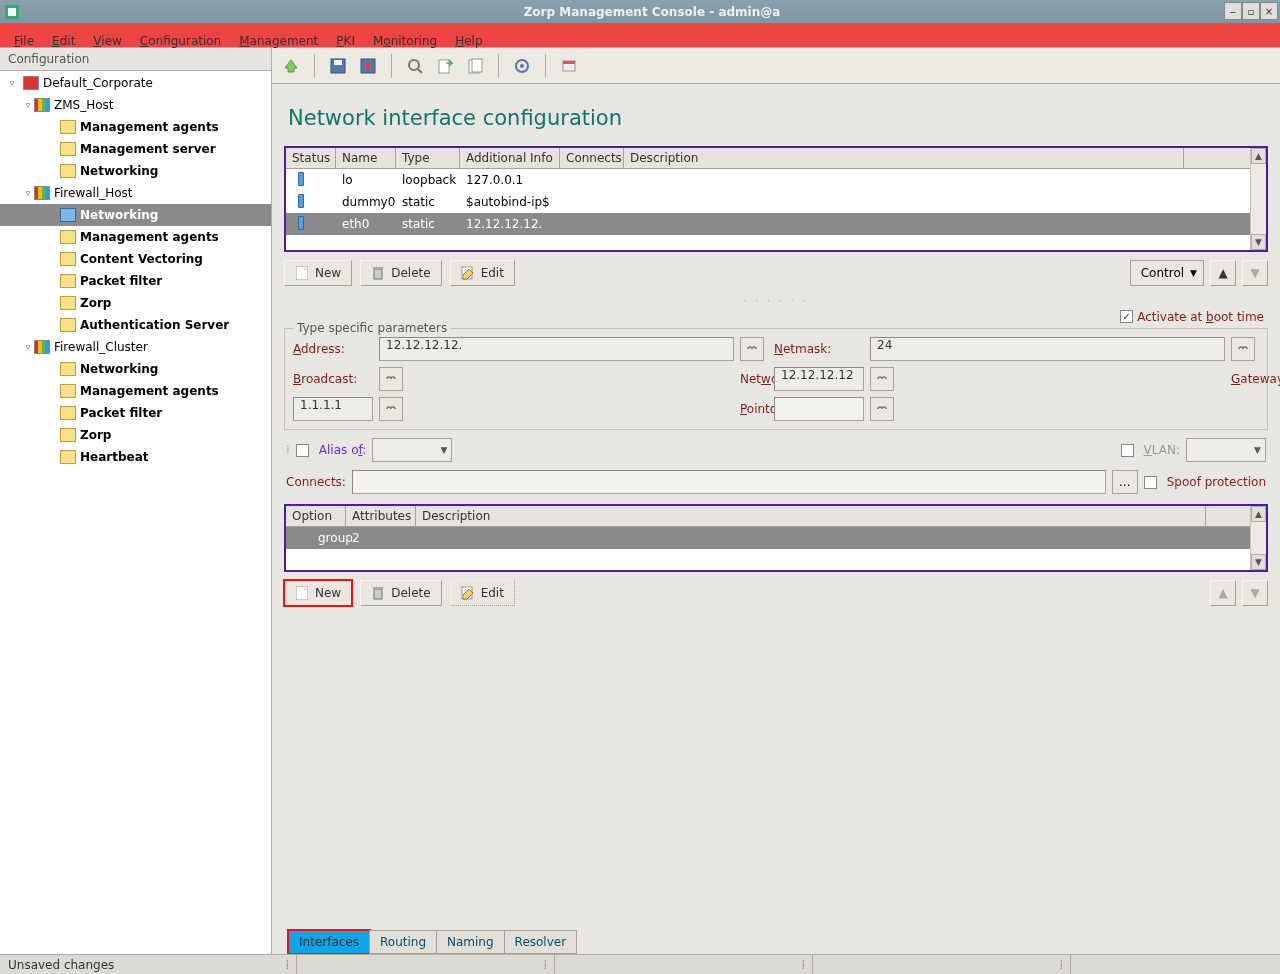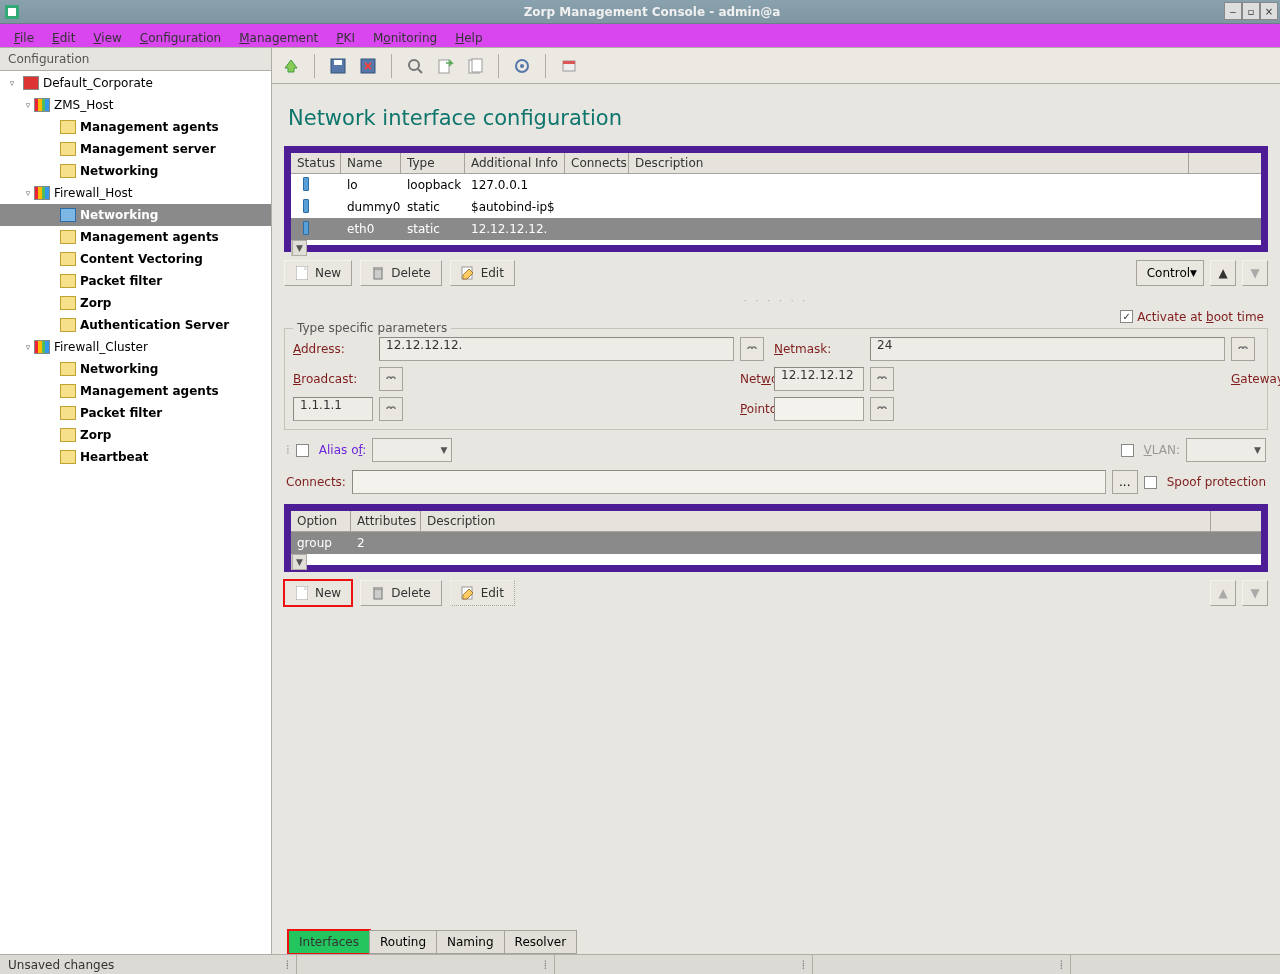--- a/index.html
+++ b/index.html
@@ -6,21 +6,21 @@
 html, body { width: 1280px; height: 974px; overflow: hidden; background: #dcdad5; }
 
 
 .titlebar { height: 24px; background: linear-gradient(#8aa2ad,#7d96a1); color: #fff; display: flex; align-items: center; position: relative; border-bottom:1px solid #6b7f88;}
 .titlebar .title { flex:1; text-align:center; font-weight:bold; color:#f0f0f0; }
 .titlebar .win-icon { width:16px; height:16px; margin:0 4px; display:inline-flex; align-items:center; justify-content:center; }
 .titlebar .ctrls { position:absolute; right:2px; top:2px; display:flex; gap:0; }
 .titlebar .ctrl { width:18px; height:18px; background:#dedede; border:1px solid #888; display:flex; align-items:center; justify-content:center; font-size:10px; color:#333; }
 
 
-.menubar { height: 24px; background:#d946ef; border-bottom:1px solid #b0ada6; display:flex; align-items:flex-end; padding:0 6px; gap:2px; }
+.menubar { height: 24px; background:#ef4444; border-bottom:1px solid #b0ada6; display:flex; align-items:flex-start; padding:8px 6px; gap:2px; }
 .menubar .mi { padding:2px 8px; color:#333; cursor:default; }
 .menubar .mi .ul { text-decoration: underline; }
 
 
 .body { display:flex; height: calc(100% - 24px - 24px - 20px); }
 .sidebar { width:272px; background:#e6e4df; border-right:1px solid #b0ada6; display:flex; flex-direction:column; }
 .sidebar-header { padding:4px 8px; color:#555; border-bottom:1px solid #b0ada6; }
 .tree { flex:1; background:#fff; margin:0; border-top:1px solid #fff; overflow:auto; }
 .tree .node { display:flex; align-items:center; height:22px; padding-left:6px; white-space:nowrap; }
 .tree .exp { width:12px; text-align:center; color:#666; font-size:9px; }
@@ -37,37 +37,37 @@
 
 .content { flex:1; display:flex; flex-direction:column; background:#e8e6e1; }
 .toolbar { height:36px; background:#ece9e2; border-bottom:1px solid #b0ada6; display:flex; align-items:center; padding:0 6px; gap:4px; }
 .tb-sep { width:1px; height:24px; background:#b0ada6; margin:0 6px; }
 .tb-btn { width:26px; height:26px; display:flex; align-items:center; justify-content:center; border-radius:2px; }
 
 .page { flex:1; padding:10px 12px 0 12px; overflow:hidden; display:flex; flex-direction:column; }
 .page-title { color:#0f766e; font-size:21px; padding:12px 4px 16px 4px; }
 
 
-.tbl-wrap { border:7px solid #4c1d95; background:#fff; position:relative; display:flex;flex-direction:column; }
+.tbl-wrap { border:2px solid #4c1d95; background:#fff; position:relative; display:flex; }
 .tbl { flex:1; }
 .tbl-head { display:flex; background:#e6e3dc; border-bottom:1px solid #a6a39c; }
 .tbl-head .th { padding:3px 6px; border-right:1px solid #a6a39c; color:#333; }
 .tbl-row { display:flex; height:22px; align-items:center; }
 .tbl-row.sel { background:#8a8a8a; color:#fff; }
 .tbl-row .td { padding:2px 6px; }
 .vsb { width:16px; background:#ece9e2; border-left:1px solid #c6c3bc; position:relative; }
 .vsb .arr { height:16px; display:flex; align-items:center; justify-content:center; background:#e2dfd8; border:1px solid #b0ada6; font-size:9px; color:#555;}
 .status-dot { display:inline-block; width:6px; height:14px; background:#5aa0d8; border:1px solid #2a6ca8; border-radius:1px; margin-left:6px;}
 
 
 .btn { height:26px; padding:0 10px; background:#eae7e0; border:1px solid #a6a39c; border-top-color:#f5f3ee; border-left-color:#f5f3ee; display:inline-flex; align-items:center; gap:6px; color:#333; }
 .btn .bic { width:14px; height:14px; display:inline-flex; align-items:center; justify-content:center; }
 .btnrow { display:flex; gap:8px; padding:8px 0; align-items:center; }
 .btnrow .right { margin-left:auto; display:flex; gap:6px; align-items:center; }
-.dropdown { height:26px; padding:0 6px 0 10px; background:#eae7e0; border:1px solid #a6a39c; display:inline-flex; align-items:center; }
+.dropdown { height:26px; padding:0 6px 0 10px; background:#eae7e0; border:1px solid #a6a39c; display:inline-flex; align-items:center; gap:6px; }
 .redbox { outline:2px solid #e11; outline-offset:-1px; }
 
 
 .dotsep { text-align:center; color:#aaa; letter-spacing:3px; font-size:9px; padding:2px 0; }
 
 
 .ckrow { display:flex; justify-content:flex-end; padding:2px 4px; }
 .ck { width:13px; height:13px; border:1px solid #888; background:#fff; display:inline-flex; align-items:center; justify-content:center; margin-right:4px; font-size:10px; color:#333;}
 .ck.off { color:transparent; }
 label.l { color:#7f1d1d; }
@@ -83,22 +83,22 @@
 
 .row2 { display:flex; align-items:center; gap:6px; padding:8px 2px 2px 2px; }
 .combo { height:24px; width:80px; background:#eeece7; border:1px solid #a6a39c; display:inline-flex; align-items:center; justify-content:flex-end; padding:0 4px; }
 .combo .car { font-size:9px; color:#555; }
 
 .row3 { display:flex; align-items:center; gap:6px; padding:6px 2px; }
 .browse { width:26px; height:24px; border:1px solid #a6a39c; background:#eae7e0; display:flex; align-items:center; justify-content:center; }
 
 
 .tabs { display:flex; gap:0; padding-left:4px; height:24px; align-items:flex-end; }
-.tab { padding:4px 10px; background:#e2dfd8; border:1px solid #a6a39c; border-top:1px solid #a6a39c; margin-right:-1px; color:#000000; }
-.tab.active { background:#22c55e; color:#333; border-bottom-color:#eeece7;text-align:center; }
+.tab { padding:4px 10px; background:#e2dfd8; border:1px solid #a6a39c; border-top:1px solid #a6a39c; margin-right:-1px; color:#0c4a6e; }
+.tab.active { background:#0ea5e9; color:#333; border-bottom-color:#eeece7;text-align:center; }
 
 
 .statusbar { height:20px; background:#dcdad5; border-top:1px solid #b0ada6; display:flex; align-items:center; padding:0 8px; color:#333; gap:4px;}
 .statusbar .cell { border-left:1px solid #b0ada6; height:100%; }
 .statusbar .grip { width:10px; display:flex; align-items:center; justify-content:center; color:#888; }
 .statusbar .spacer { flex:0 0 240px; }
 </style>
 </head>
 <body>
 
@@ -448,21 +448,21 @@
 
       <div class="tbl-wrap" style="height:68px;margin-top:4px;">
         <div class="tbl">
           <div class="tbl-head" id="ohead">
               <div class="th" style="width: 60px;">Option</div>
               <div class="th" style="width: 70px;">Attributes</div>
               <div class="th" style="width: 790px;">Description</div>
             </div>
           <div id="orows">
               <div class="tbl-row sel">
-                <div class="td" style="width:60px;padding-left:6px;">group</div>
+                <div class="td" style="width:60px;padding-left:32px;">group</div>
                 <div class="td" style="width:70px">2</div>
                 <div class="td" style="width:790px"></div>
               </div>
             </div>
         </div>
         <div class="vsb">
           <div class="arr">▲</div>
           <div class="arr" style="position:absolute;bottom:0;width:100%;">▼</div>
         </div>
       </div>

